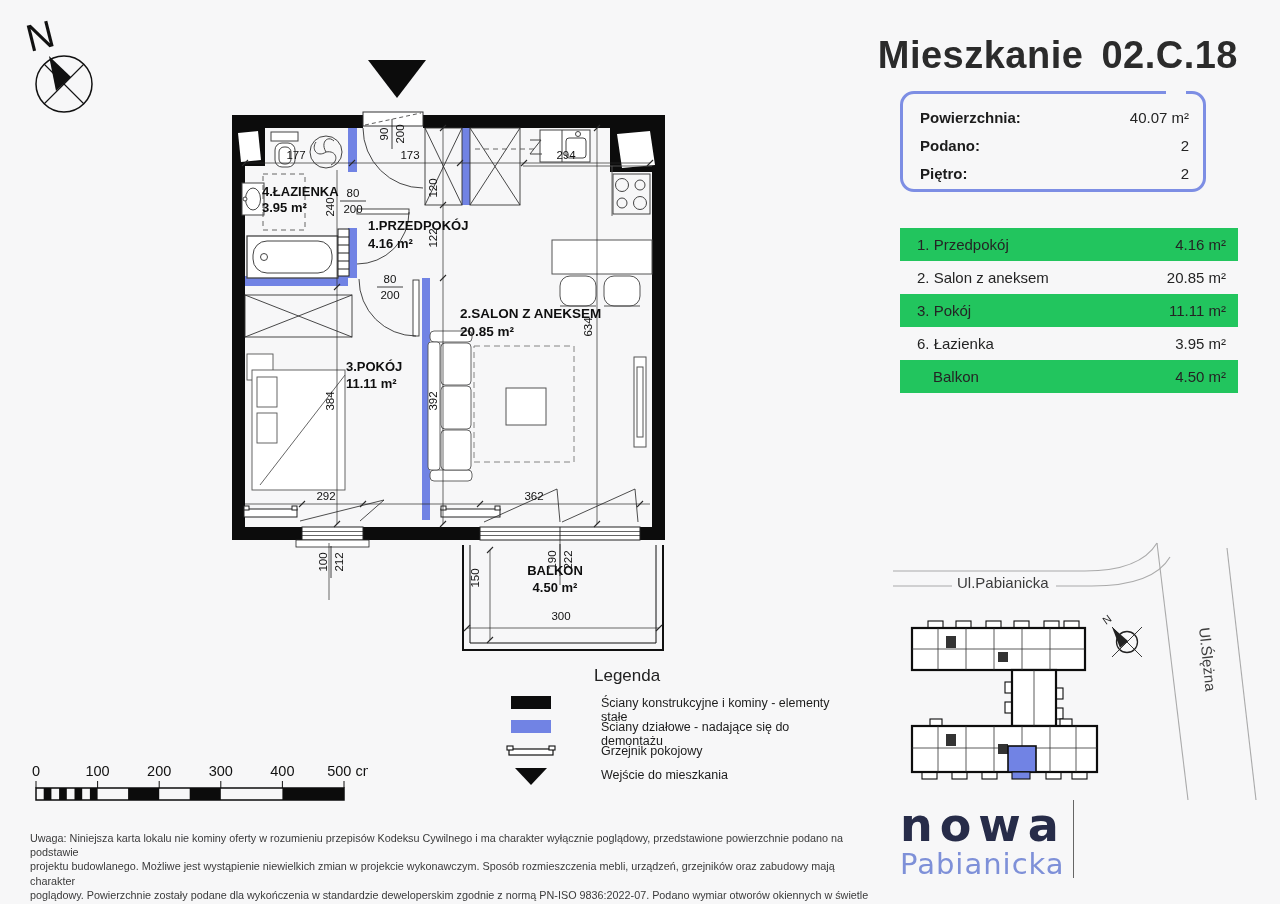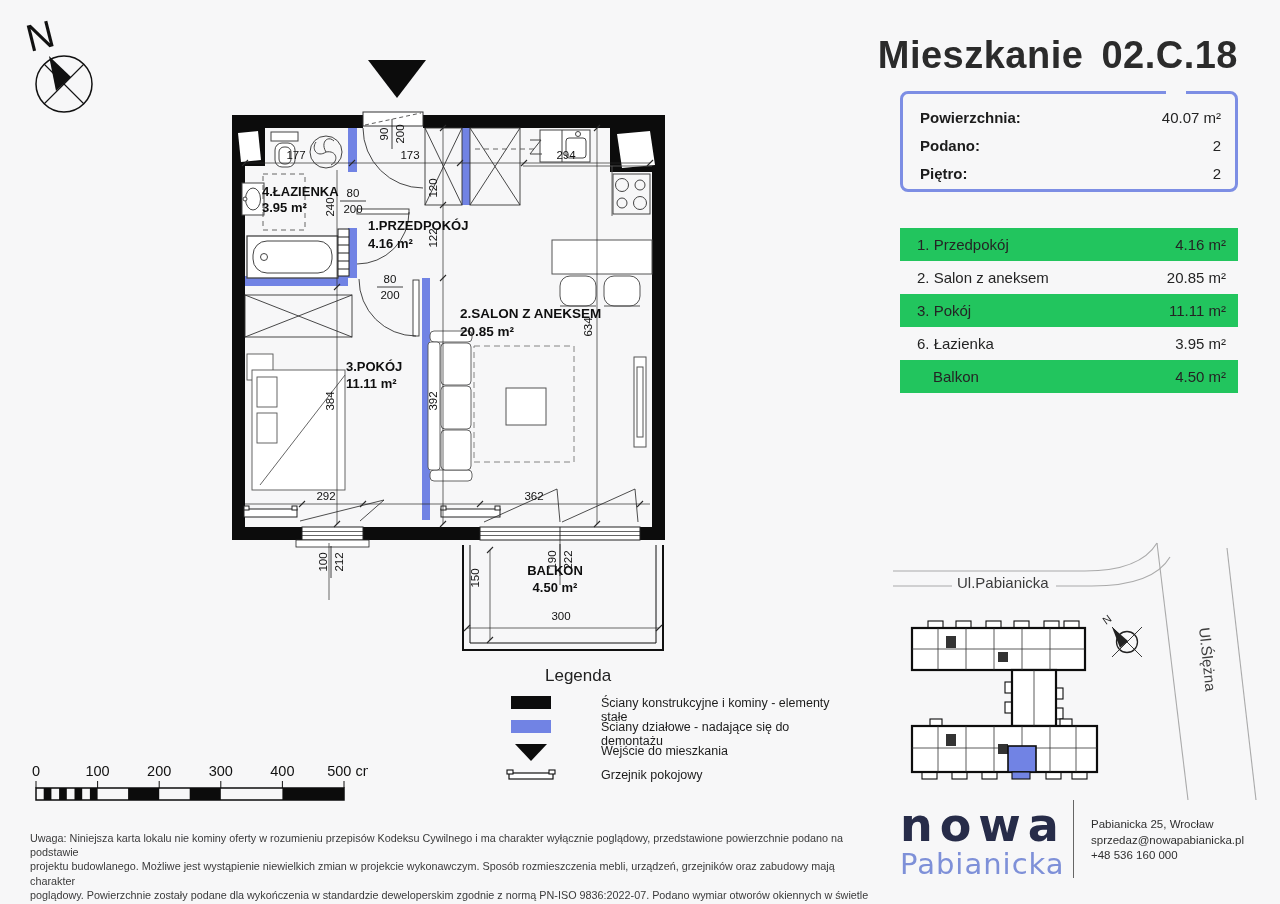--- a/index.html
+++ b/index.html
@@ -3,35 +3,35 @@
 <meta charset="utf-8">
 <style>
   html,body{margin:0;padding:0;}
   .page{position:relative;width:1280px;height:904px;background:#f7f7f8;overflow:hidden;
         font-family:"Liberation Sans",sans-serif;color:#1f1f1f;}
   svg text{font-family:"Liberation Sans",sans-serif;}
   .abs{position:absolute;}
   
   .title{position:absolute;top:34px;left:880px;width:358px;display:flex;justify-content:flex-end;
          gap:18px;font-size:38px;font-weight:700;color:#2b2b2b;letter-spacing:.5px;}
-  .infobox{position:absolute;left:900px;top:91px;width:338px;height:101px;border:3px solid #7d8ee4;
-           border-radius:8px;box-sizing:border-box;padding-top:9px;}
+  .infobox{position:absolute;left:900px;top:91px;width:306px;height:101px;border:3px solid #7d8ee4;
+           border-radius:14px;box-sizing:border-box;padding-top:9px;}
   .infobox .notch{position:absolute;top:-4px;left:263px;width:20px;height:6px;background:#f7f7f8;}
   .inforow{display:flex;justify-content:space-between;align-items:center;height:28px;
            padding:0 14px 0 17px;font-size:15px;}
   .inforow .lab{font-weight:700;color:#1c1c1c;}
   .inforow .val{font-weight:400;color:#242424;}
   .roomlist{position:absolute;left:900px;top:228px;width:338px;}
   .roomrow{display:flex;justify-content:space-between;align-items:center;height:33px;
            padding:0 12px 0 17px;font-size:15px;color:#242424;}
   .roomrow.alt{background:#22c55e;}
   .roomrow .ind{padding-left:16px;}
   
   .legend{position:absolute;left:505px;top:666px;width:340px;}
-  .legend .ltitle{margin-left:40px;font-size:17px;color:#222;margin-bottom:10px;}
+  .legend .ltitle{margin-left:89px;font-size:17px;color:#222;margin-bottom:10px;}
   .litem{display:flex;align-items:flex-start;height:24px;gap:44px;}
   .licon{width:52px;display:flex;justify-content:center;flex:0 0 52px;}
   .ltext{font-size:12.5px;color:#1c1c1c;}
   .sw-black{width:40px;height:13px;background:#0c0c0c;}
   .sw-blue{width:40px;height:13px;background:#7183e4;}
   .tri-down{width:0;height:0;border-left:16px solid transparent;border-right:16px solid transparent;
             border-top:17px solid #0c0c0c;}
   
   .brand{position:absolute;left:900px;top:802px;line-height:1;}
   .brand .b1{font-family:"DejaVu Sans",sans-serif;font-size:46px;font-weight:700;
@@ -440,33 +440,33 @@
       <span class="ltext">Ściany konstrukcyjne i kominy - elementy stałe</span>
     </div>
     <div class="litem">
       <span class="licon">
           <span class="sw-blue"></span>
         </span>
       <span class="ltext">Ściany działowe - nadające się do demontażu</span>
     </div>
     <div class="litem">
       <span class="licon">
-          <span class="tri-down"></span>
-        </span>
-      <span class="ltext">Wejście do mieszkania</span>
-    </div>
-    <div class="litem">
-      <span class="licon">
         <svg width="50" height="14" viewBox="0 0 50 14">
           <rect x="3" y="5" width="44" height="6" fill="#fff" stroke="#111" stroke-width="1.2"></rect>
           <rect x="1" y="2" width="6" height="4" fill="#fff" stroke="#111" stroke-width="1.1"></rect>
           <rect x="43" y="2" width="6" height="4" fill="#fff" stroke="#111" stroke-width="1.1"></rect>
         </svg>
       </span>
       <span class="ltext">Grzejnik pokojowy</span>
+    </div>
+    <div class="litem">
+      <span class="licon">
+          <span class="tri-down"></span>
+        </span>
+      <span class="ltext">Wejście do mieszkania</span>
     </div>
   </div>
 
   <svg class="abs" style="left:28px;top:758px" width="340" height="52" viewBox="0 0 340 52">
     <g font-size="14.5" fill="#111">
       <text x="8" y="18" text-anchor="middle">0</text>
       <text x="69.6" y="18" text-anchor="middle">100</text>
       <text x="131.2" y="18" text-anchor="middle">200</text>
       <text x="192.8" y="18" text-anchor="middle">300</text>
       <text x="254.4" y="18" text-anchor="middle">400</text>
@@ -499,19 +499,14 @@
     <div>projektu budowlanego. Możliwe jest wystąpienie niewielkich zmian w projekcie wykonawczym. Sposób rozmieszczenia mebli, urządzeń, grzejników oraz zabudowy mają charakter</div>
     <div>poglądowy. Powierzchnie zostały podane dla wykończenia w standardzie deweloperskim zgodnie z normą PN-ISO 9836:2022-07. Podano wymiar otworów okiennych w świetle muru,</div>
 
   </div>
 
   <div class="brand">
     <div class="b1">nowa</div>
     <div class="b2">Pabianicka</div>
   </div>
   <div class="fdivider"></div>
-  <div class="contact">
-    <div>Pabianicka 25, Wrocław</div>
-    <div>sprzedaz@nowapabianicka.pl</div>
-    <div>+48 536 160 000</div>
-  </div>
 
 </div>
 
 </body></html>

